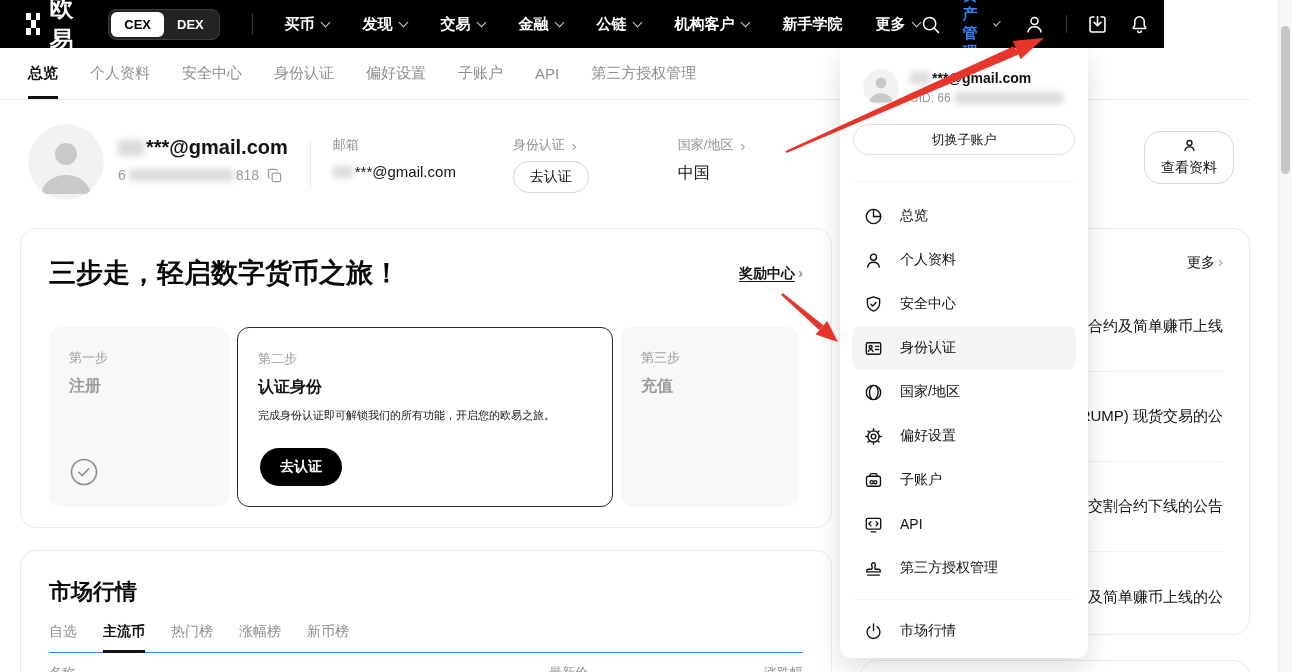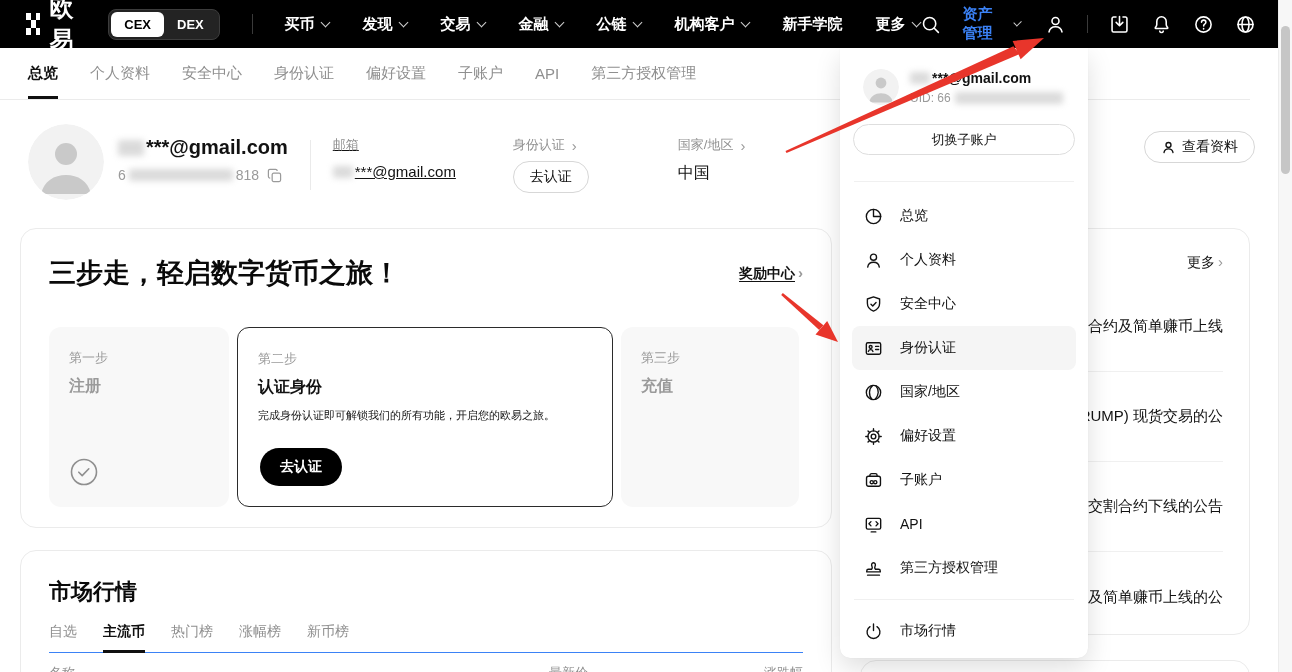--- a/index.html
+++ b/index.html
@@ -1,21 +1,21 @@
 <!DOCTYPE html>
 <html><head>
 <meta charset="utf-8">
 <style>
   * { margin:0; padding:0; box-sizing:border-box; }
   html,body { width:1292px; height:672px; }
   body { font-family:"Liberation Sans","DejaVu Sans",sans-serif; background:#fff; color:#121212; }
   .page { position:relative; width:1292px; height:672px; overflow:hidden; background:#fff; }
 
   
-  .navbar { position:absolute; left:0; top:0; width:1292px; height:48px; background:#000; display:flex; align-items:center; z-index:10; }
+  .navbar { position:absolute; left:0; top:0; width:1164px; height:48px; background:#000; display:flex; align-items:center; z-index:10; }
   .nav-left { display:flex; align-items:center; gap:14px; padding-left:26px; }
   .logo { display:flex; align-items:center; gap:9px; }
   .logo-mark { width:22px; height:22px; display:grid; grid-template-columns:repeat(3,1fr); grid-template-rows:repeat(3,1fr); }
   .logo-mark span.on { background:#fff; }
   .brand { color:#fff; font-size:24px; font-weight:800; letter-spacing:1px; }
   .cexdex { display:flex; align-items:center; background:#232323; border:1px solid #3c3c3c; border-radius:8px; padding:2px; margin-left:12px; }
   .cexdex .seg { font-size:13px; font-weight:700; padding:5px 13px; border-radius:6px; color:#fff; cursor:pointer; }
   .cexdex .seg.sel { background:#fff; color:#000; }
   .nav-divider { width:1px; height:20px; background:#3a3a3a; margin:0 18px; }
   .nav-links { display:flex; align-items:center; gap:33px; }
@@ -45,21 +45,21 @@
   .puid { margin-top:8px; font-size:14px; color:#9a9a9a; display:flex; align-items:center; gap:3px; }
   .blur { display:inline-block; background:#b6b6b6; opacity:.5; filter:blur(3px); border-radius:2px; }
   .vdiv { width:1px; background:#eaeaea; height:50px; margin:20px 0 0 22px; }
   .pcol { padding:16px 0 0 22px; }
   .plabel { font-size:13px; color:#909090; display:flex; align-items:center; gap:4px; }
   .pvalue { margin-top:9px; font-size:15px; color:#121212; display:flex; align-items:center; }
   .pill-btn { display:inline-flex; align-items:center; gap:6px; border:1px solid #d7d7d7; border-radius:17px; background:#fff; font-size:14px; color:#121212; padding:6px 16px; cursor:pointer; white-space:nowrap; }
   .kyc-btn { margin-top:7px; }
   .region-val { margin-top:9px; font-size:16px; color:#121212; }
   .chev { color:#9a9a9a; font-size:15px; margin-left:3px; }
-  .view-profile { position:absolute; left:1144px; top:131px; z-index:1; }
+  .view-profile { position:absolute; left:1144px; top:131px; z-index:1;flex-direction:column; }
   .view-profile svg { width:15px; height:15px; stroke:#121212; fill:none; stroke-width:1.6; stroke-linecap:round; }
 
   
   .onboard { position:absolute; left:20px; top:228px; width:812px; height:300px; border:1px solid #ebebeb; border-radius:16px; background:#fff; padding:26px 28px; }
   .onboard-head { display:flex; align-items:center; justify-content:space-between; }
   .onboard-title { font-size:27px; font-weight:800; color:#0a0a0a; }
   .rewards { font-size:14px; font-weight:700; color:#121212; cursor:pointer; white-space:nowrap; }
   .rewards u { text-underline-offset:3px; }
   .steps { display:flex; gap:8px; margin-top:36px; }
   .step-card { border-radius:12px; background:#f8f8f8; height:180px; padding:22px 20px; position:relative; }
@@ -248,21 +248,21 @@
         <span>818</span>
         <span style="margin-left:5px;display:inline-flex;">
           <svg width="15" height="15" viewBox="0 0 16 16" fill="none" stroke="#9a9a9a" stroke-width="1.3" stroke-linejoin="round">
               <rect x="5.5" y="5.5" width="9" height="9" rx="1.6"></rect>
               <path d="M10.8 3.2V3c0-.9-.7-1.6-1.6-1.6H3.1c-.9 0-1.6.7-1.6 1.6v6.1c0 .9.7 1.6 1.6 1.6h.3"></path>
             </svg>
         </span>
       </div>
     </div>
     <div class="vdiv"></div>
-    <div class="pcol" style="width:180px;text-decoration:underline;">
+    <div class="pcol" style="width:180px;">
       <div class="plabel">
           <span>邮箱</span>
         </div>
       <div class="pvalue">
         <span class="blur" style="width:20px;height:12px;margin-right:2px;"></span>
         <span>***@gmail.com</span>
       </div>
     </div>
     <div class="pcol" style="width:165px;">
       <div class="plabel">

